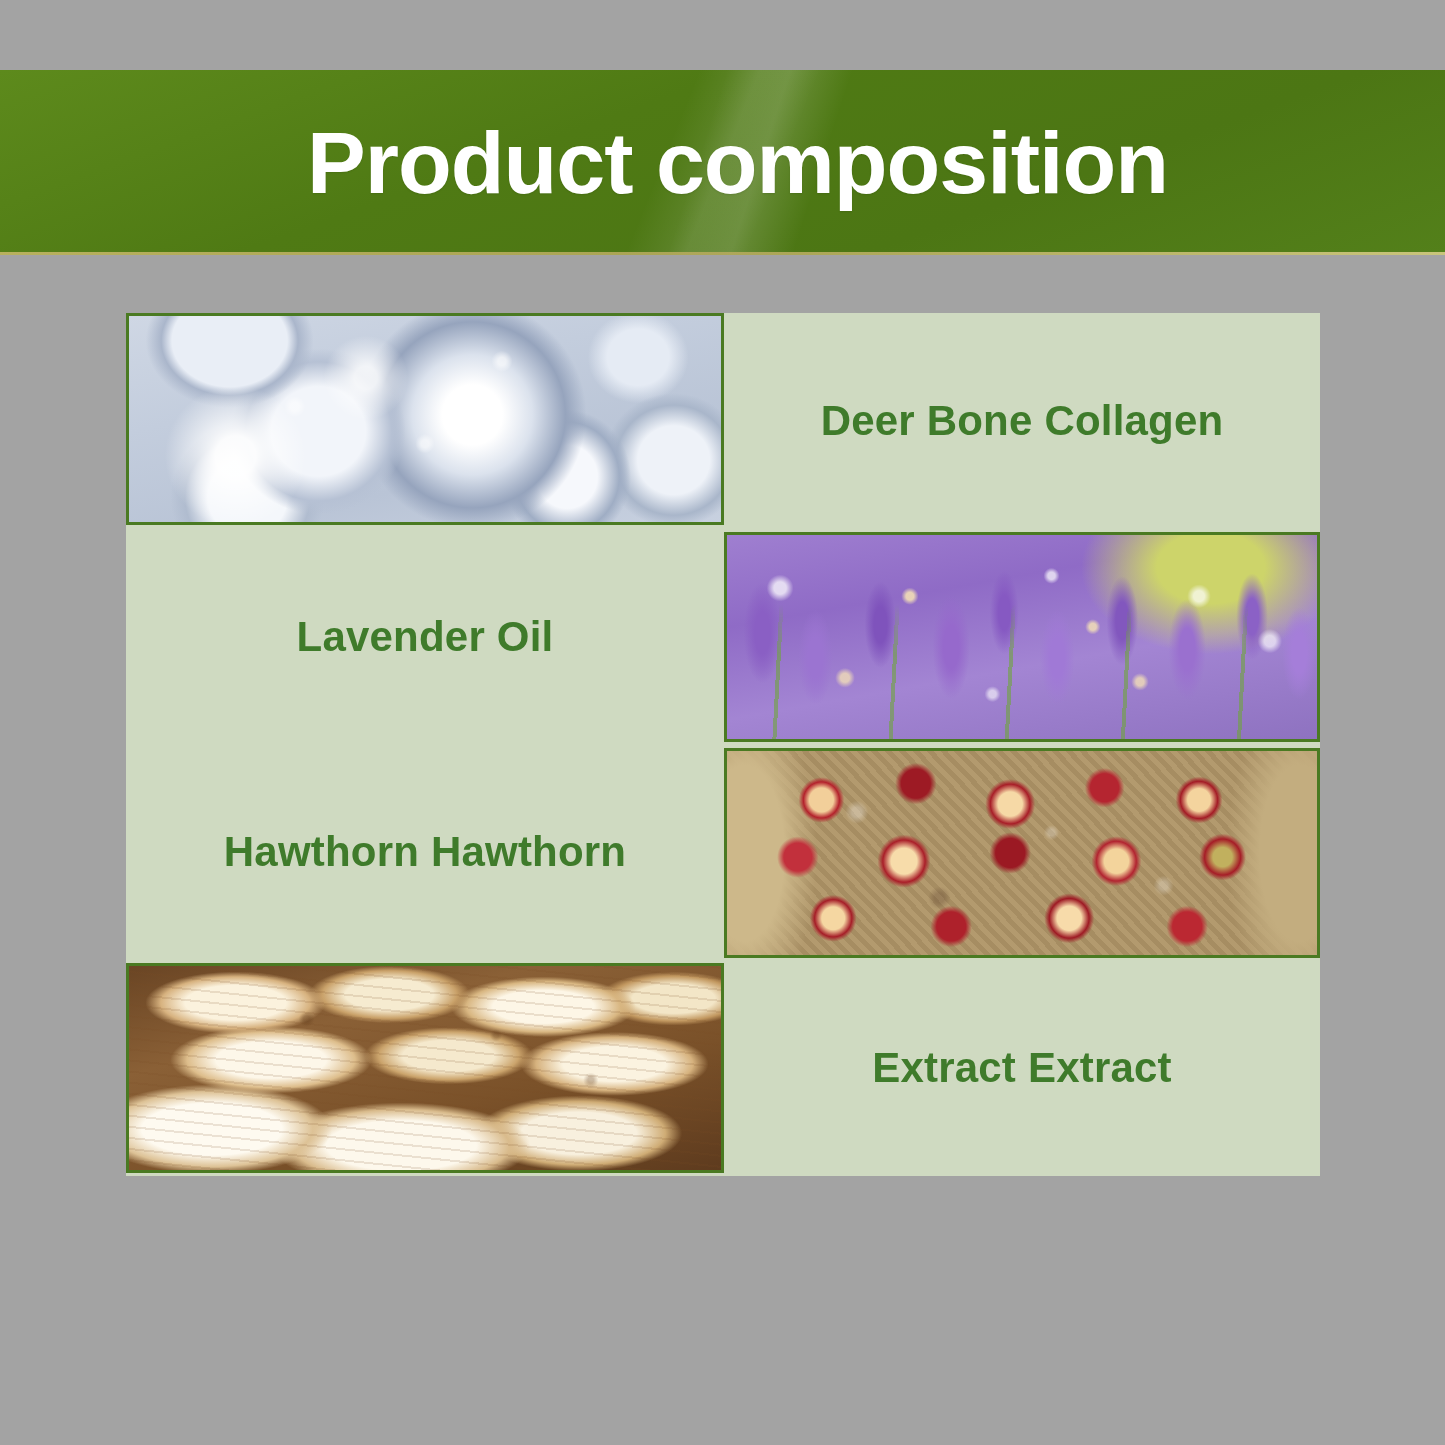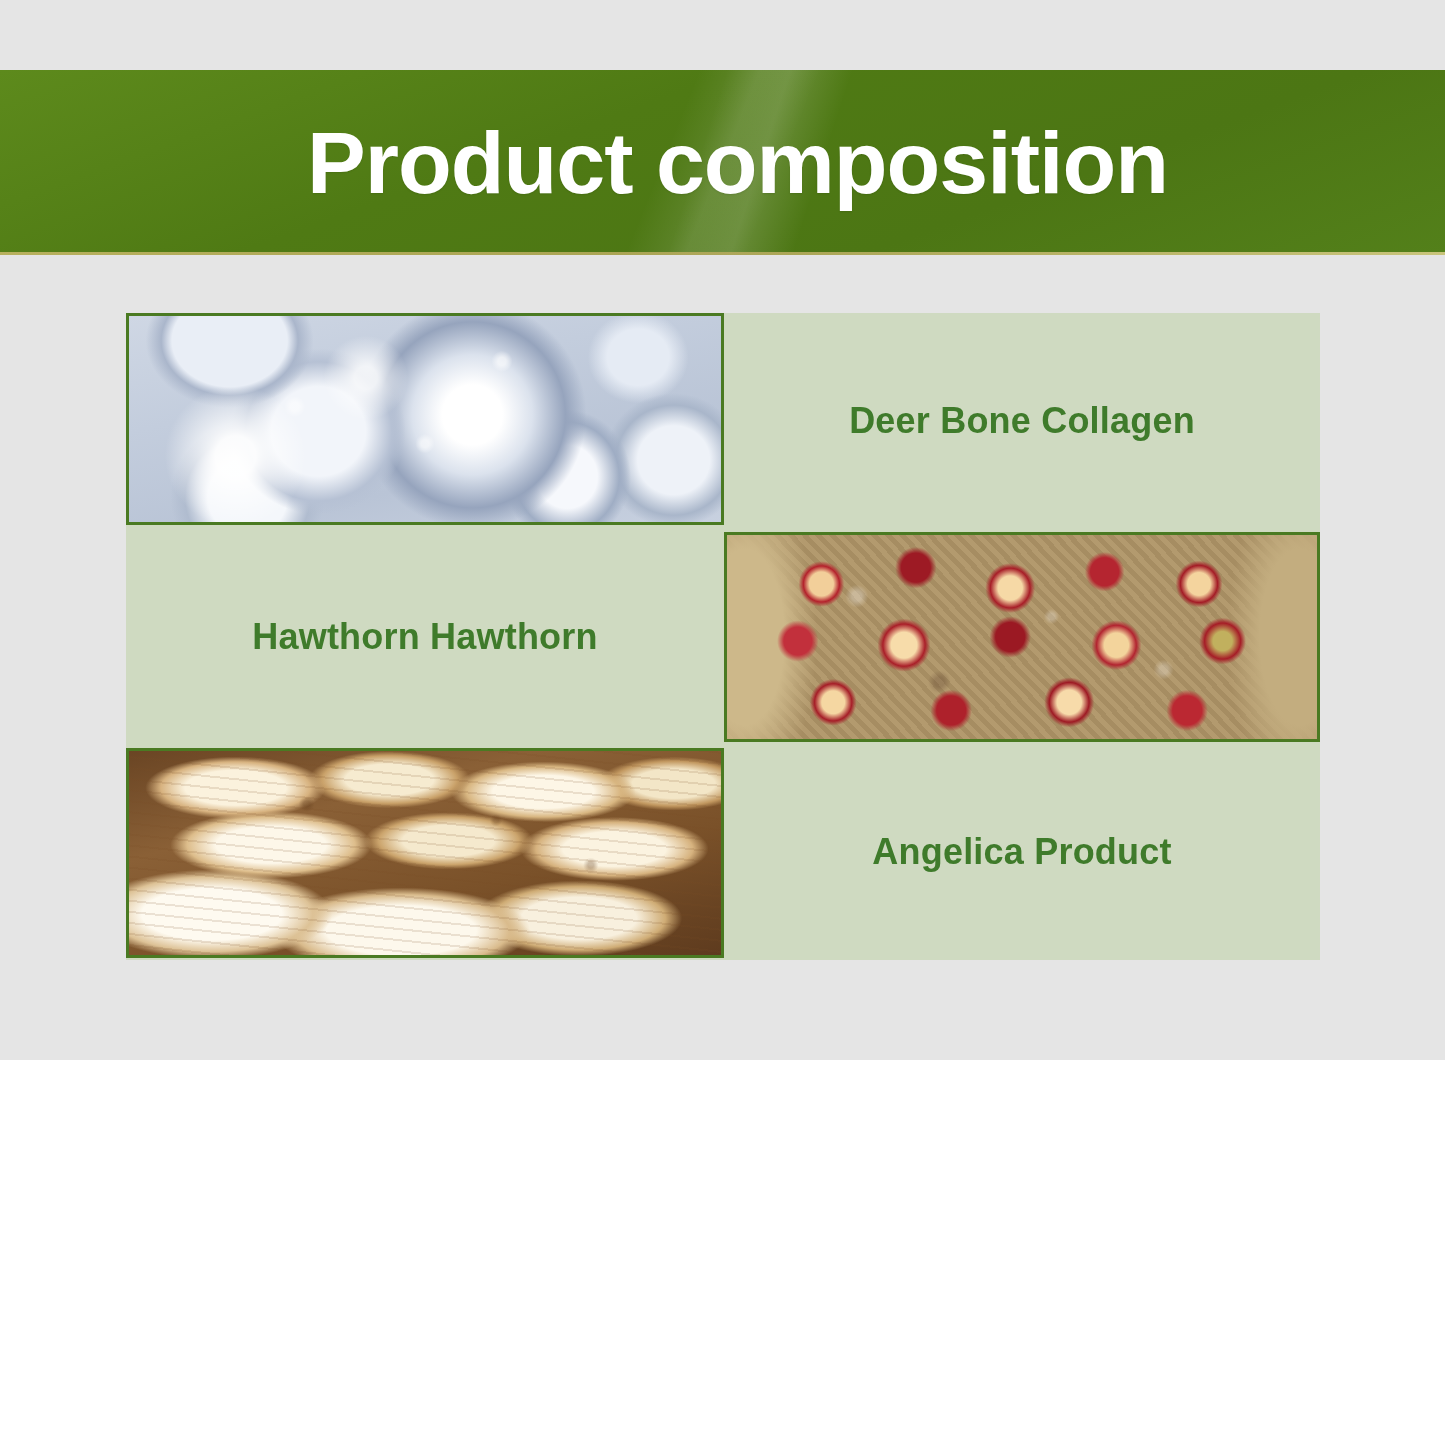--- a/index.html
+++ b/index.html
@@ -9,22 +9,22 @@
     width: 1445px;
     height: 1445px;
     background: #ffffff;
     font-family: "Liberation Sans", "DejaVu Sans", sans-serif;
     overflow: hidden;
   }
 
   #page {
     position: relative;
     width: 1445px;
-    height: 1060px;
-    background: #e5e5e5;
+    height: 1445px;
+    background: #a3a3a3;
   }
 
   
   .banner {
     position: absolute;
     left: 0;
     top: 70px;
     width: 1445px;
     height: 185px;
     background:
@@ -95,21 +95,21 @@
 
   
   .tile-text {
     background: #cfdac1;
     display: flex;
     align-items: center;
     justify-content: center;
   }
   .tile-label {
     color: #3f7b2b;
-    font-size: 36px;
+    font-size: 42px;
     font-weight: 700;
     letter-spacing: .2px;
     line-height: 1;
     white-space: nowrap;
   }
 
   
   .tile-pic {
     background: #cfdac1;
     padding: 0;
@@ -293,38 +293,51 @@
       <div class="cell left tile-pic">
         <div class="pic">
           <div class="pic-inner art-bubbles"></div>
         </div>
       </div>
       <div class="cell right tile-text">
         <span class="tile-label">Deer Bone Collagen</span>
       </div>
     </div>
 
+    <div class="row">
+      <div class="cell left tile-text">
+        <span class="tile-label">Lavender Oil</span>
+      </div>
+      <div class="cell right tile-pic">
+        <div class="pic">
+          <div class="pic-inner art-lavender">
+            <div class="stems"></div>
+            <div class="buds"></div>
+          </div>
+        </div>
+      </div>
+    </div>
 
 
     <div class="row">
       <div class="cell left tile-text">
         <span class="tile-label">Hawthorn Hawthorn</span>
       </div>
       <div class="cell right tile-pic">
         <div class="pic">
           <div class="pic-inner art-hawthorn"></div>
         </div>
       </div>
     </div>
 
     <div class="row">
       <div class="cell left tile-pic">
         <div class="pic">
           <div class="pic-inner art-angelica"></div>
         </div>
       </div>
       <div class="cell right tile-text">
-        <span class="tile-label">Angelica Product</span>
+        <span class="tile-label">Extract Extract</span>
       </div>
     </div>
 
   </div>
 </div>
 
 </body></html>

